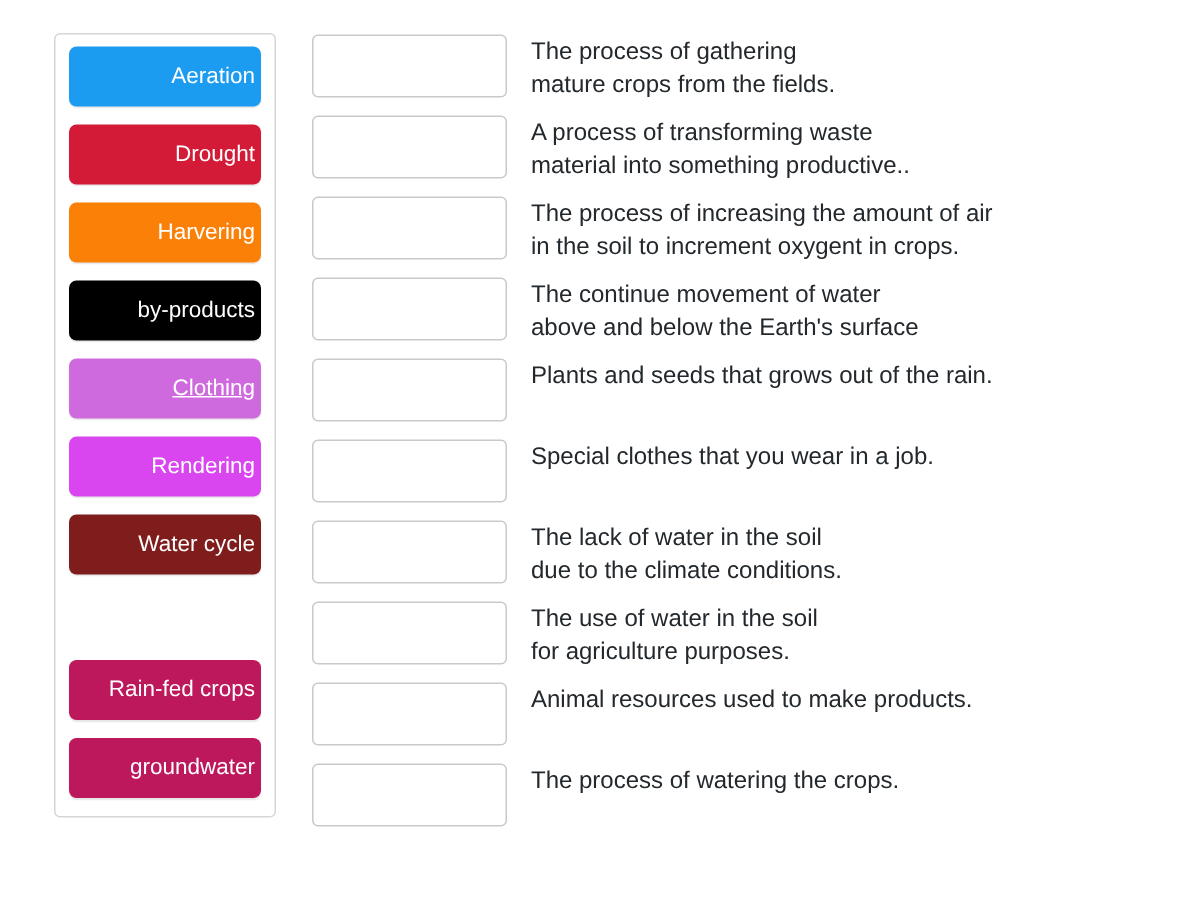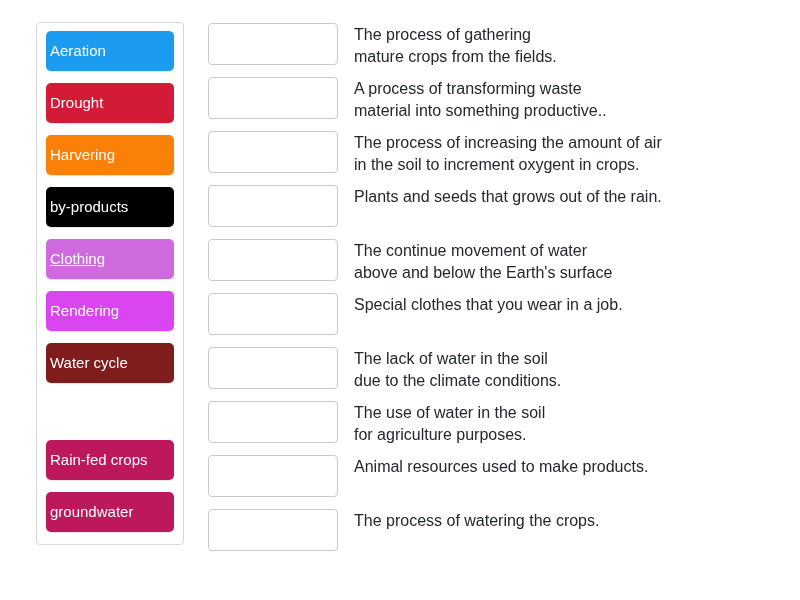--- a/index.html
+++ b/index.html
@@ -37,21 +37,21 @@
   .tile {
     width: 128px;
     min-height: 40px;
     margin-bottom: 12px;
     border-radius: 5px;
     color: #ffffff;
     font-size: 15px;
     line-height: 1.12;
     display: flex;
     align-items: center;
-    justify-content: flex-start;
+    justify-content: flex-end;
     text-align: center;
     box-sizing: border-box;
     padding: 4px 4px;
     cursor: move;
     user-select: none;
     box-shadow: 0 1px 1px rgba(0,0,0,0.10);
   }
   .tile:last-child {
     margin-bottom: 2px;
   }
@@ -134,26 +134,26 @@
       <div class="definition">A process of transforming waste
 material into something productive..</div>
     </div>
     <div class="row">
       <div class="dropzone"></div>
       <div class="definition">The process of increasing the amount of air
 in the soil to increment oxygent in crops.</div>
     </div>
     <div class="row">
       <div class="dropzone"></div>
-      <div class="definition">Plants and seeds that grows out of the rain.</div>
+      <div class="definition">The continue movement of water
+above and below the Earth's surface</div>
     </div>
     <div class="row">
       <div class="dropzone"></div>
-      <div class="definition">The continue movement of water
-above and below the Earth's surface</div>
+      <div class="definition">Plants and seeds that grows out of the rain.</div>
     </div>
     <div class="row">
       <div class="dropzone"></div>
       <div class="definition">Special clothes that you wear in a job.</div>
     </div>
     <div class="row">
       <div class="dropzone"></div>
       <div class="definition">The lack of water in the soil
 due to the climate conditions.</div>
     </div>

